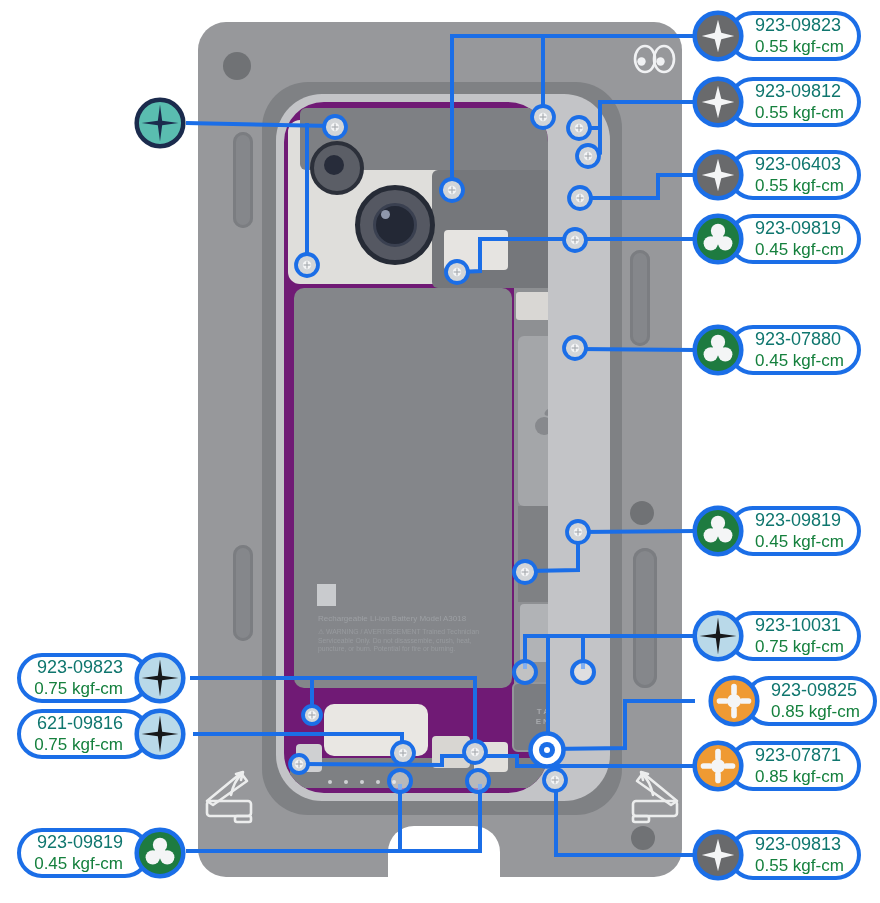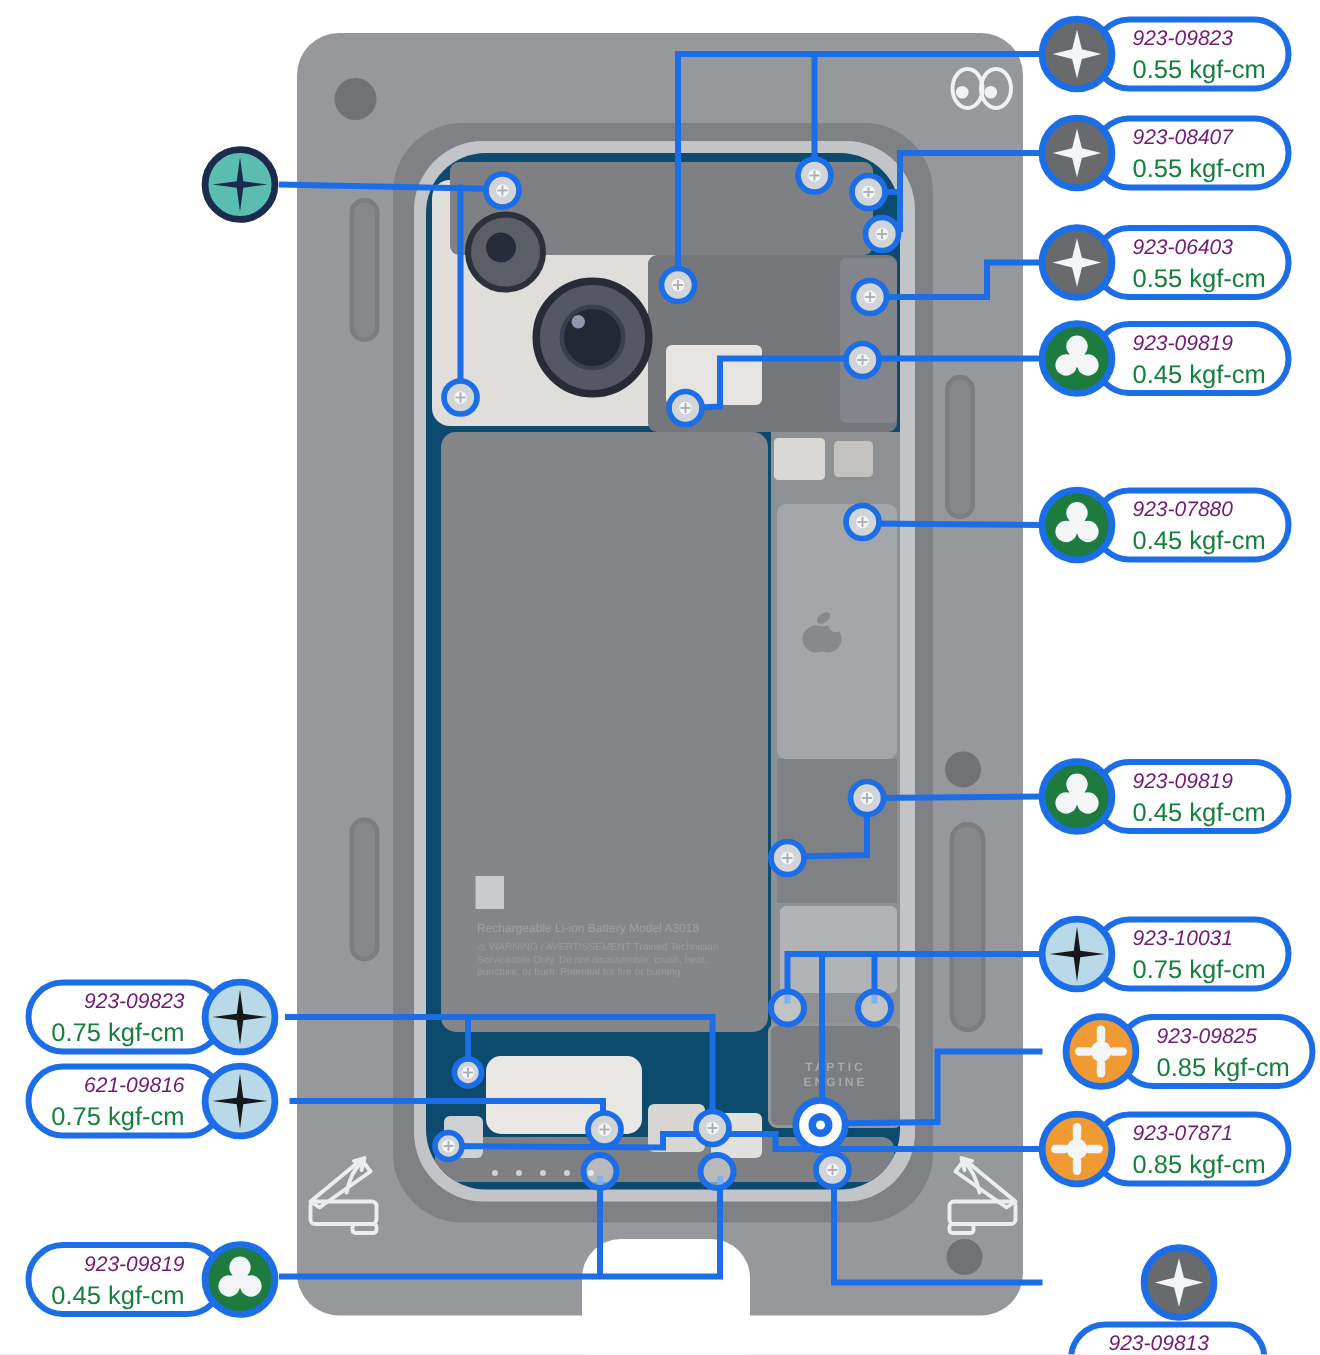--- a/index.html
+++ b/index.html
@@ -8,21 +8,21 @@
   .abs{position:absolute;}
 
   
   .fixture{left:198px;top:22px;width:484px;height:855px;background:#97989b;border-radius:28px;}
   .notch{left:388px;top:826px;width:112px;height:90px;background:#ffffff;border-radius:26px;}
   .cavity{left:262px;top:82px;width:360px;height:733px;background:#7f8184;border-radius:46px;}
   .slot{background:#85878b;border-radius:12px;box-shadow:inset 0 0 0 3px #7b7d81;}
   .hole{background:#707275;border-radius:50%;}
 
   .phone-frame{left:276px;top:94px;width:334px;height:707px;background:#c3c4c7;border-radius:46px;}
-  .phone-int{left:284px;top:102px;width:316px;height:691px;background:#0c4a6e;border-radius:40px;overflow:hidden;}
+  .phone-int{left:284px;top:102px;width:264px;height:691px;background:#701a75;border-radius:40px;overflow:hidden;}
   
   .cam-house{left:4px;top:18px;width:226px;height:164px;background:#dfdedb;border-radius:12px;}
   .top-bracket{left:16px;top:6px;width:282px;height:62px;background:#7e8084;border-radius:6px;}
   .shroud{left:148px;top:68px;width:166px;height:118px;background:#75777b;border-radius:6px;}
   .lens{border-radius:50%;}
   .battery{left:10px;top:186px;width:218px;height:400px;background:#84868a;border-radius:10px;}
   .board{left:230px;top:186px;width:86px;height:404px;background:#8e9093;}
   .board-light{left:234px;top:234px;width:80px;height:170px;background:#a4a6a9;border-radius:6px;}
   .board-dark{left:234px;top:404px;width:80px;height:96px;background:#7f8184;}
   .board-low{left:236px;top:502px;width:78px;height:58px;background:#b1b3b6;border-radius:4px;}
@@ -42,21 +42,21 @@
   
   svg.overlay{left:0;top:0;width:880px;height:903px;pointer-events:none;}
 
   
   .callout{position:absolute;display:flex;align-items:center;height:52px;}
   .callout .cicon{width:52px;height:52px;flex:none;position:relative;z-index:2;}
   .callout .pill{background:#ffffff;border:4px solid #1b6ee7;border-radius:26px;height:50px;
                  box-sizing:border-box;display:flex;flex-direction:column;justify-content:center;z-index:1;}
   .callout.right .pill{margin-left:-16px;padding:0 13px 0 23px;}
   .callout.left  .pill{margin-right:-16px;padding:0 23px 0 13px;text-align:right;}
-  .callout .part{font-size:14px;line-height:21px;color:#701a75;white-space:nowrap;font-style:italic;}
+  .callout .part{font-size:18px;line-height:21px;color:#0f766e;white-space:nowrap;}
   .callout .torque{font-size:17px;line-height:21px;color:#15803d;white-space:nowrap;}
 </style>
 </head>
 <body>
 
 <div class="canvas">
 
   <div class="abs fixture"></div>
   <div class="abs notch"></div>
   <div class="abs slot" style="left:233px;top:132px;width:20px;height:96px;"></div>
@@ -301,21 +301,21 @@
       <div class="part">923-09823</div>
       <div class="torque">0.55 kgf-cm</div>
     </div>
     </div>
     <div class="callout right" style="top: 76px; left: 692px;">
       <div class="cicon"><svg width="52" height="52" viewBox="0 0 48 48">
     <circle cx="24" cy="24" r="21.5" fill="#696a6c" stroke="#1b6ee7" stroke-width="4.2"></circle>
           <path d="M24 9 L27 21 L39 24 L27 27 L24 39 L21 27 L9 24 L21 21 Z" fill="#f4f5f6"></path>
         </svg></div>
       <div class="pill">
-      <div class="part">923-08407</div>
+      <div class="part">923-09812</div>
       <div class="torque">0.55 kgf-cm</div>
     </div>
     </div>
     <div class="callout right" style="top: 149px; left: 692px;">
       <div class="cicon"><svg width="52" height="52" viewBox="0 0 48 48">
     <circle cx="24" cy="24" r="21.5" fill="#696a6c" stroke="#1b6ee7" stroke-width="4.2"></circle>
           <path d="M24 9 L27 21 L39 24 L27 27 L24 39 L21 27 L9 24 L21 21 Z" fill="#f4f5f6"></path>
         </svg></div>
       <div class="pill">
       <div class="part">923-06403</div>
@@ -405,21 +405,21 @@
       <rect x="8" y="21.4" width="11" height="5.2" rx="2.6"></rect>
       <rect x="29" y="21.4" width="11" height="5.2" rx="2.6"></rect>
       <circle cx="24" cy="24" r="6.4"></circle>
           </g>
         </svg></div>
       <div class="pill">
       <div class="part">923-07871</div>
       <div class="torque">0.85 kgf-cm</div>
     </div>
     </div>
-    <div class="callout right" style="top: 829px; left: 728px; flex-direction: column;">
+    <div class="callout right" style="top: 829px; left: 692px;">
       <div class="cicon"><svg width="52" height="52" viewBox="0 0 48 48">
     <circle cx="24" cy="24" r="21.5" fill="#696a6c" stroke="#1b6ee7" stroke-width="4.2"></circle>
           <path d="M24 9 L27 21 L39 24 L27 27 L24 39 L21 27 L9 24 L21 21 Z" fill="#f4f5f6"></path>
         </svg></div>
       <div class="pill">
       <div class="part">923-09813</div>
       <div class="torque">0.55 kgf-cm</div>
     </div>
     </div>
     <div class="callout left" style="top: 97px; right: 694px;">

